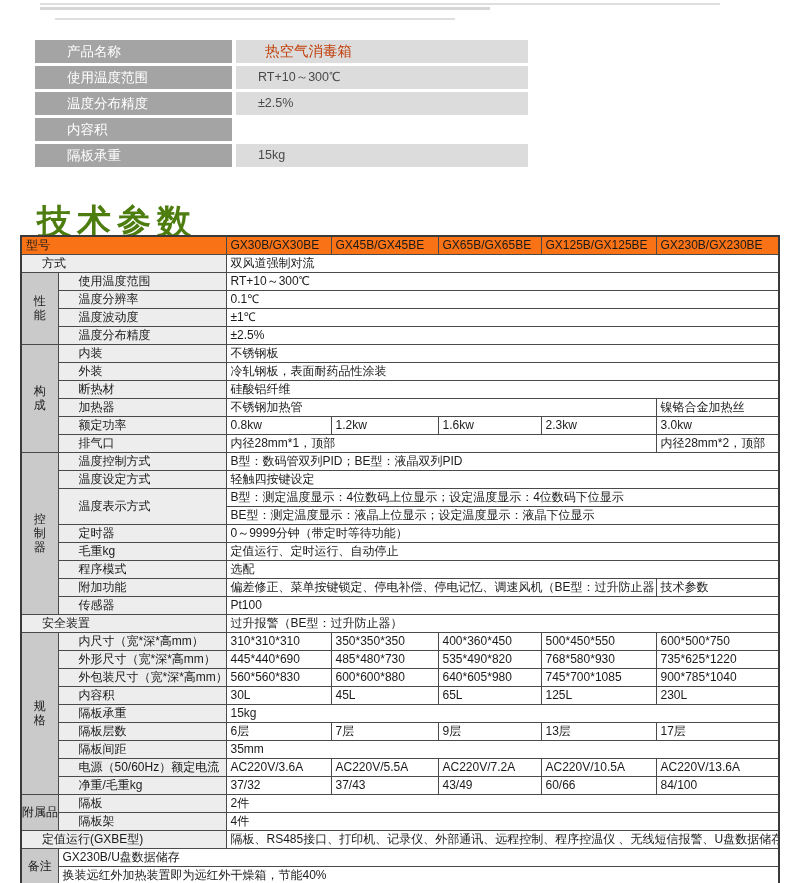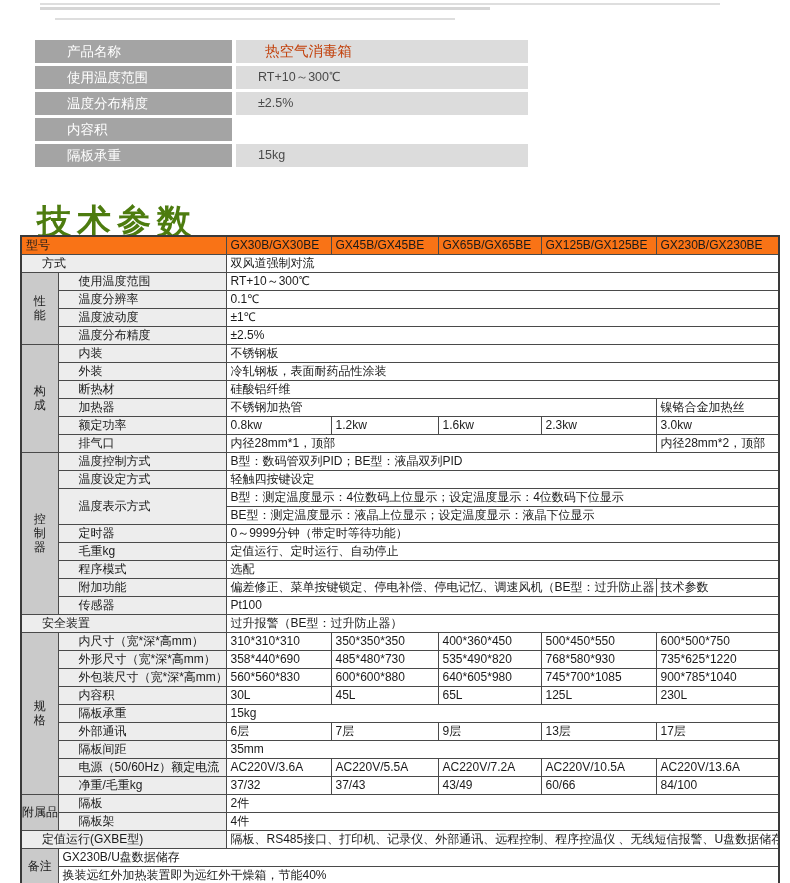--- a/index.html
+++ b/index.html
@@ -207,21 +207,21 @@
 格</td>
           <td class="c-label">内尺寸（宽*深*高mm）</td>
           <td class="c-data">310*310*310</td>
           <td class="c-data">350*350*350</td>
           <td class="c-data">400*360*450</td>
           <td class="c-data">500*450*550</td>
           <td class="c-data">600*500*750</td>
         </tr>
         <tr>
           <td class="c-label">外形尺寸（宽*深*高mm）</td>
-          <td class="c-data">358*440*690</td>
+          <td class="c-data">445*440*690</td>
           <td class="c-data">485*480*730</td>
           <td class="c-data">535*490*820</td>
           <td class="c-data">768*580*930</td>
           <td class="c-data">735*625*1220</td>
         </tr>
         <tr>
           <td class="c-label">外包装尺寸（宽*深*高mm）</td>
           <td class="c-data">560*560*830</td>
           <td class="c-data">600*600*880</td>
           <td class="c-data">640*605*980</td>
@@ -234,21 +234,21 @@
           <td class="c-data">45L</td>
           <td class="c-data">65L</td>
           <td class="c-data">125L</td>
           <td class="c-data">230L</td>
         </tr>
         <tr>
           <td class="c-label">隔板承重</td>
           <td colspan="5" class="c-data">15kg</td>
         </tr>
         <tr>
-          <td class="c-label">外部通讯</td>
+          <td class="c-label">隔板层数</td>
           <td class="c-data">6层</td>
           <td class="c-data">7层</td>
           <td class="c-data">9层</td>
           <td class="c-data">13层</td>
           <td class="c-data">17层</td>
         </tr>
         <tr>
           <td class="c-label">隔板间距</td>
           <td colspan="5" class="c-data">35mm</td>
         </tr>

